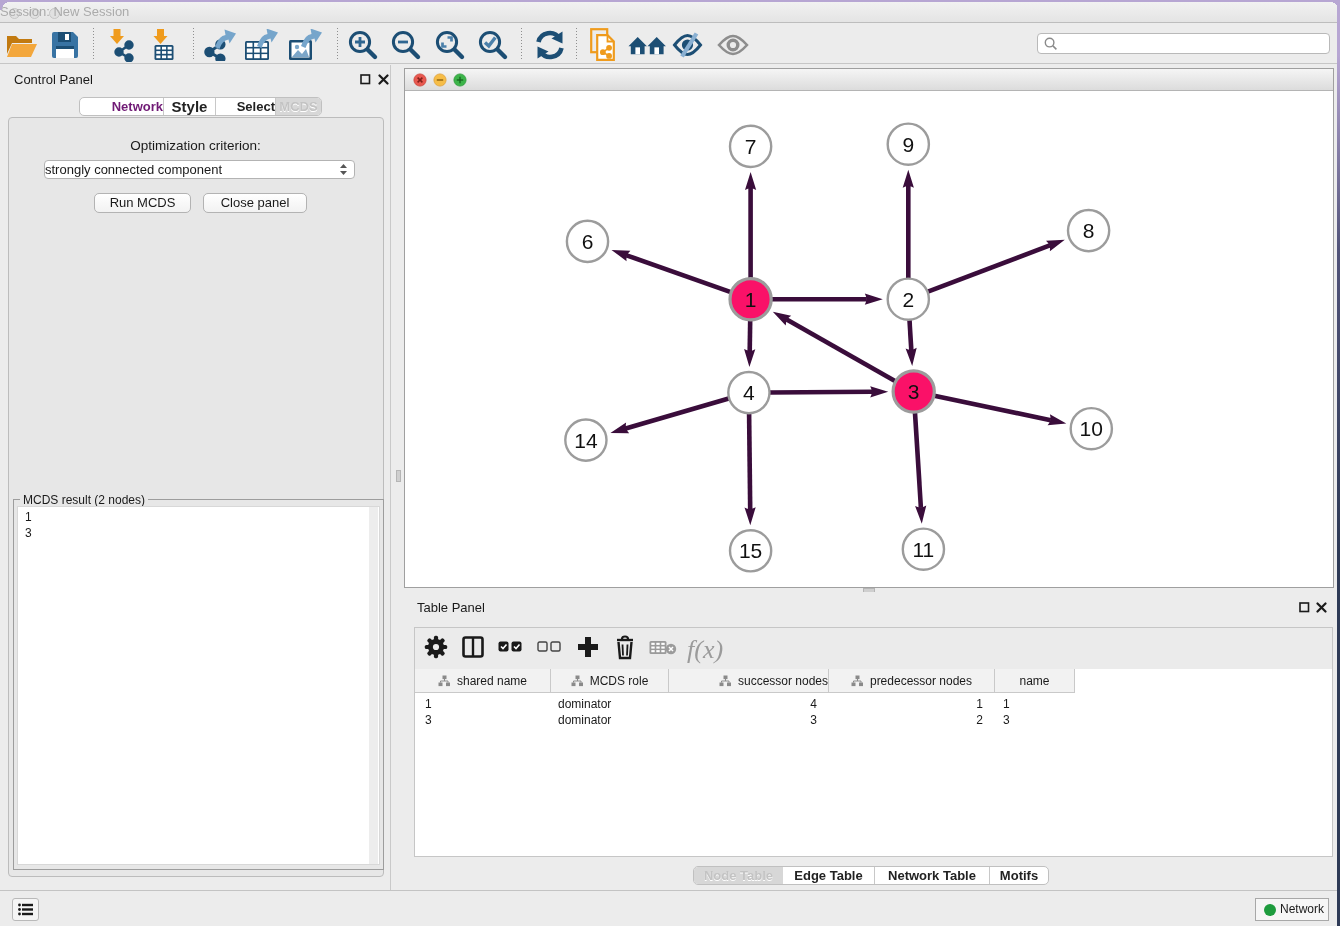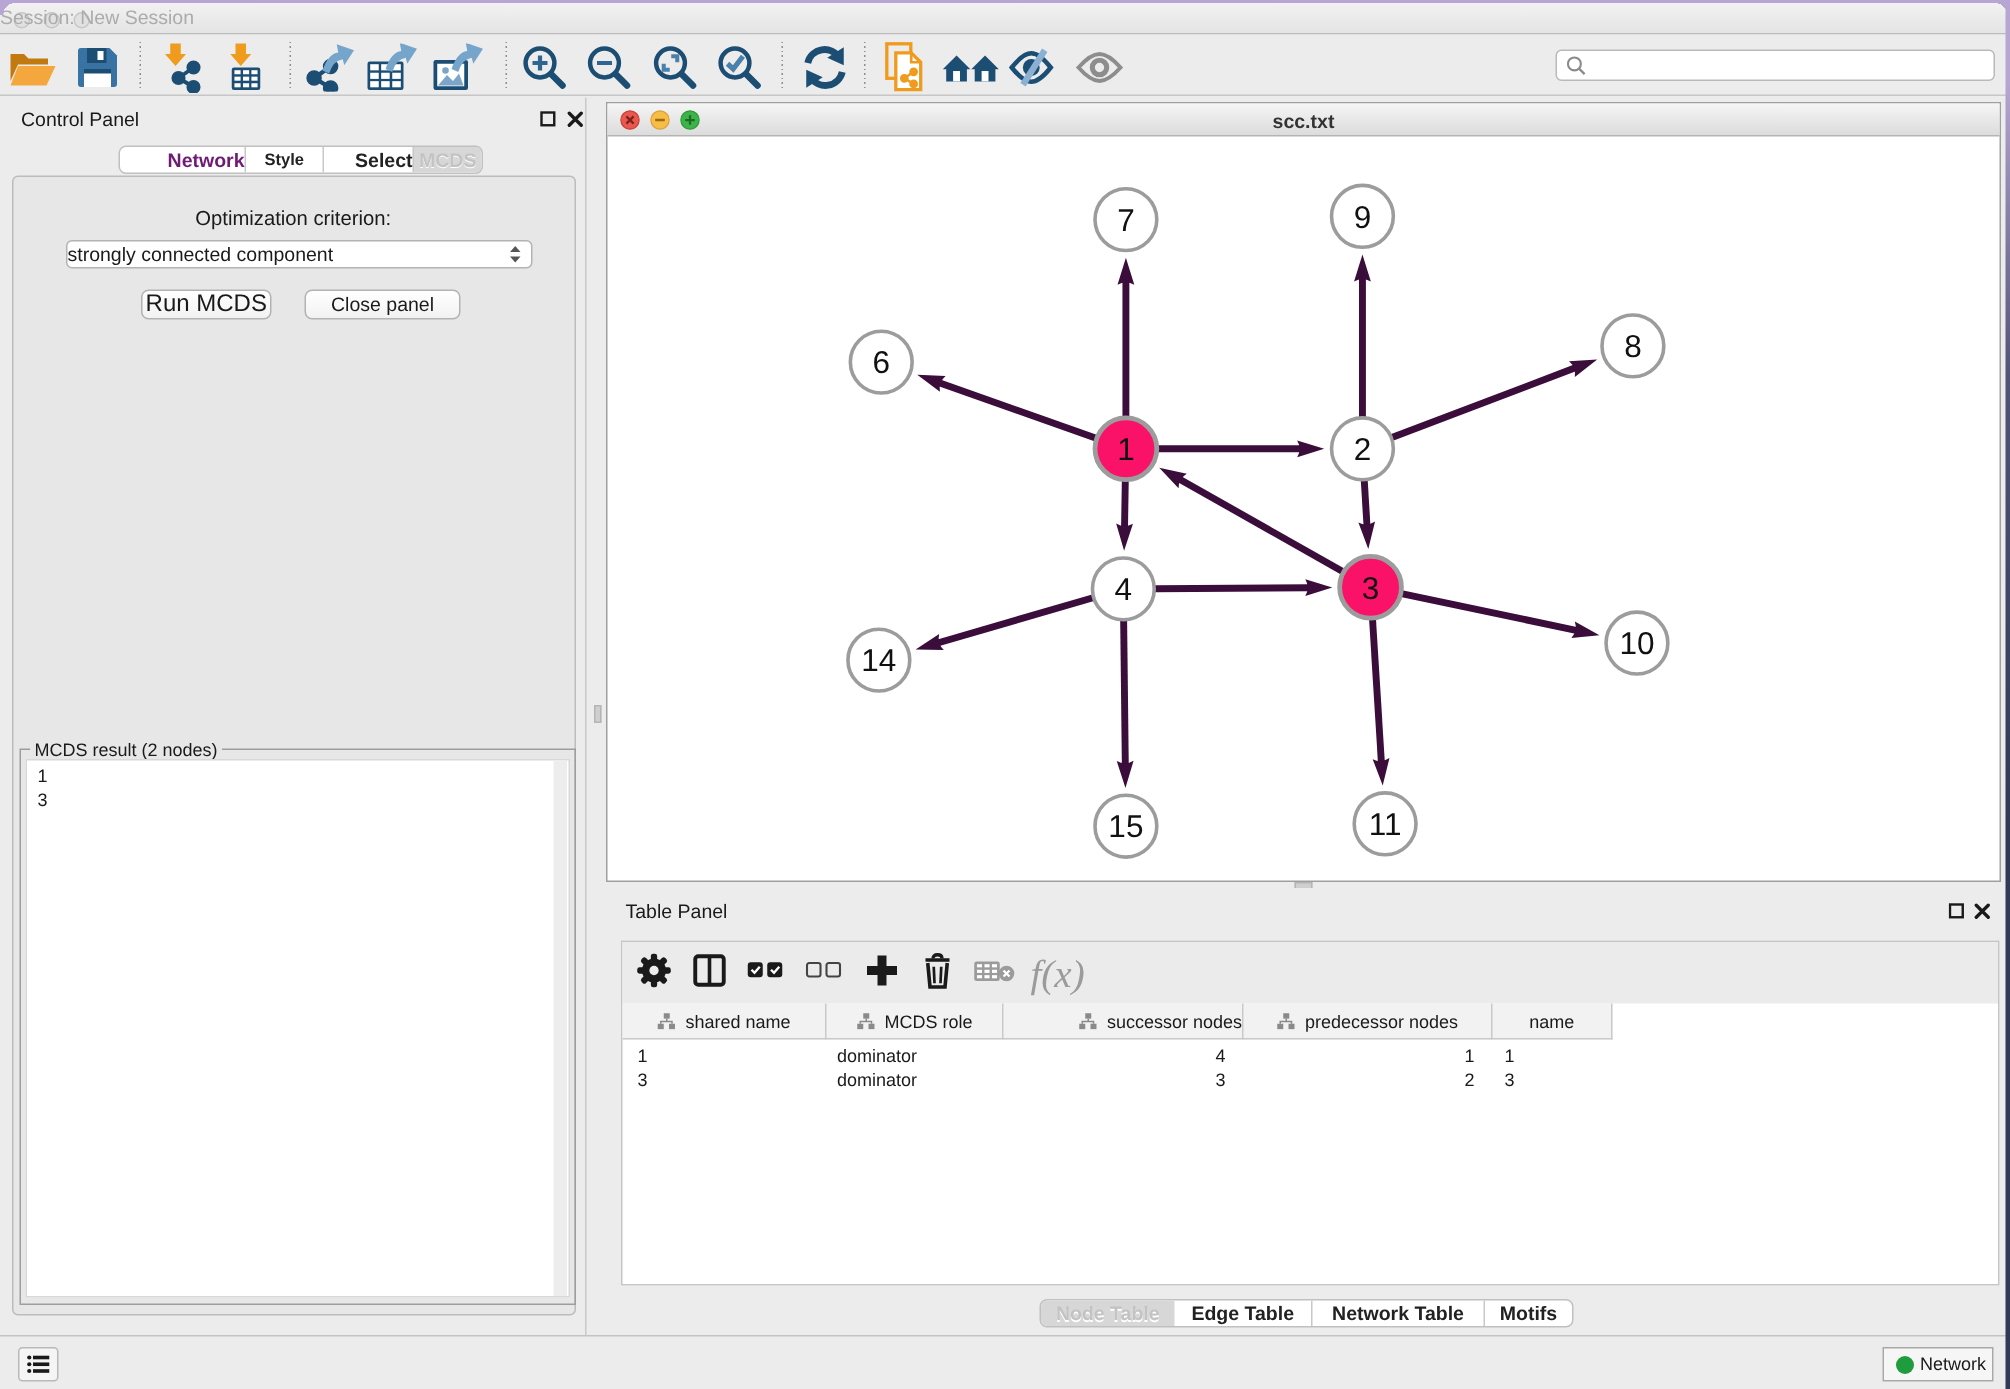--- a/index.html
+++ b/index.html
@@ -159,52 +159,51 @@
         <rect x="1" y="1" width="8.5" height="8.5" fill="none" stroke="#1a1a1a" stroke-width="1.6"></rect>
       </svg>
     <svg class="abs" style="left:378px;top:9px" width="11" height="11" viewBox="0 0 11 11">
         <path d="M1.5 1.5 L9.5 9.5 M9.5 1.5 L1.5 9.5" stroke="#1a1a1a" stroke-width="2.2" stroke-linecap="round"></path>
       </svg>
 
     <div class="abs" style="left:8px;top:52px;width:376px;height:760px;background:#e7e7e7;border:1px solid #bcbcbc;border-radius:4px"></div>
 
     <div class="abs" style="left:79px;top:32px;width:243px;height:19px;border:1px solid #c0c0c0;border-radius:5px;background:#fff;overflow:hidden;display:flex">
       <div style="width:84px;border-right:1px solid #c8c8c8;text-align:right;font-size:13px;font-weight:bold;color:#701a75;line-height:18px">Network</div>
-      <div style="width:52px;border-right:1px solid #c8c8c8;text-align:center;font-size:11px;font-weight:bold;color:#222;line-height:18px">Style</div>
+      <div style="width:52px;border-right:1px solid #c8c8c8;text-align:center;font-size:15px;font-weight:bold;color:#222;line-height:18px">Style</div>
       <div style="width:60px;border-right:1px solid #c8c8c8;text-align:right;font-size:13px;font-weight:bold;color:#222;line-height:18px">Select</div>
       <div style="flex:1;background:#d7d7d7;text-align:center;font-size:13px;font-weight:bold;color:#c3c3c3;text-shadow:0 1px 0 #fff;line-height:18px">MCDS</div>
     </div>
     <div class="abs" style="left:0;top:73px;width:391px;text-align:center;font-size:13.5px;color:#1a1a1a">Optimization criterion:</div>
     <div class="abs" style="left:44px;top:95px;width:311px;height:19px;background:#fff;border:1px solid #b3b3b3;border-radius:4px;font-size:13px;color:#1a1a1a;line-height:17px;">strongly connected component
       <svg width="9" height="13" viewBox="0 0 9 13" style="position:absolute;right:6px;top:2px">
           <path d="M1 5 L4.5 1 L8 5 Z M1 8 L4.5 12 L8 8 Z" fill="#555"></path>
         </svg>
     </div>
-    <div class="abs" style="left:94px;top:128px;width:87px;height:20px;background:linear-gradient(#fff,#f2f2f2);border:1px solid #b3b3b3;border-radius:5px;text-align:center;font-size:16px;color:#1a1a1a;line-height:18px">Run MCDS</div>
+    <div class="abs" style="left:94px;top:128px;width:97px;height:20px;background:linear-gradient(#fff,#f2f2f2);border:1px solid #b3b3b3;border-radius:5px;text-align:center;font-size:13px;color:#1a1a1a;line-height:18px">Run MCDS</div>
     <div class="abs" style="left:203px;top:128px;width:104px;height:20px;background:linear-gradient(#fff,#f2f2f2);border:1px solid #b3b3b3;border-radius:5px;text-align:center;font-size:13px;color:#1a1a1a;line-height:18px">Close panel</div>
 
     <div class="abs" style="left:13px;top:434px;width:371px;height:371px;border:1px solid #9d9d9d">
       <div class="abs" style="left:6px;top:-7px;background:#e7e7e7;padding:0 3px;font-size:12px;color:#1a1a1a">MCDS result (2 nodes)</div>
       <div class="abs" style="left:3px;top:6px;width:363px;height:359px;background:#fff;border:1px solid #d8d8d8;font-size:12px;color:#1a1a1a;padding:2px 0 0 7px;line-height:16px">1<br>3</div>
       <div class="abs" style="right:5px;top:7px;width:9px;height:357px;background:#ededed"></div>
     </div>
   </div>
 
   <div class="abs" style="left:392px;top:65px;width:946px;height:825px;background:#ececec"></div>
   <div class="abs" style="left:404px;top:68px;width:930px;height:520px;border:1px solid #9f9f9f;background:#fff">
     <div class="abs" style="left:0;top:0;width:100%;height:22px;background:linear-gradient(#f5f5f5,#dcdcdc);border-bottom:1px solid #b4b4b4">
       <svg class="abs" style="left:8px;top:4px" width="62" height="14" viewBox="0 0 62 14">
         <circle cx="7" cy="7" r="6.1" fill="#e8584f" stroke="#ca4138" stroke-width="0.8"></circle>
         <path d="M4.6 4.6 L9.4 9.4 M9.4 4.6 L4.6 9.4" stroke="#80201a" stroke-width="1.5"></path>
         <circle cx="27" cy="7" r="6.1" fill="#f6bd47" stroke="#dfa13a" stroke-width="0.8"></circle>
         <path d="M23.8 7 L30.2 7" stroke="#9a6c13" stroke-width="1.6"></path>
         <circle cx="47" cy="7" r="6.1" fill="#3cb449" stroke="#2f9a3c" stroke-width="0.8"></circle>
         <path d="M47 3.8 L47 10.2 M43.8 7 L50.2 7" stroke="#1a6b23" stroke-width="1.5"></path>
       </svg>
-      <div class="abs" style="left:0;top:4px;width:100%;text-align:center;font-size:13px;font-weight:bold;color:#333">scc.txt</div>
     </div>
     <svg class="abs" style="left:0;top:23px" width="928" height="497" viewBox="0 0 928 497">
       <line x1="345.6" y1="186.2" x2="345.6" y2="95.9" stroke="#3a0d3b" stroke-width="4.6"></line>
         <path d="M345.6 79.9 L351.2 97.9 Q345.6 94.7 340.0 97.9 Z" fill="#3a0d3b"></path>
 <line x1="325.8" y1="200.2" x2="221.6" y2="163.3" stroke="#3a0d3b" stroke-width="4.6"></line>
         <path d="M206.5 157.9 L225.4 158.7 Q220.5 162.9 221.6 169.2 Z" fill="#3a0d3b"></path>
 <line x1="366.6" y1="207.2" x2="461.8" y2="207.2" stroke="#3a0d3b" stroke-width="4.6"></line>
         <path d="M477.8 207.2 L459.8 212.8 Q463.0 207.2 459.8 201.6 Z" fill="#3a0d3b"></path>
 <line x1="345.2" y1="228.2" x2="344.7" y2="259.1" stroke="#3a0d3b" stroke-width="4.6"></line>
         <path d="M344.4 275.1 L339.1 257.0 Q344.6 260.3 350.3 257.2 Z" fill="#3a0d3b"></path>

